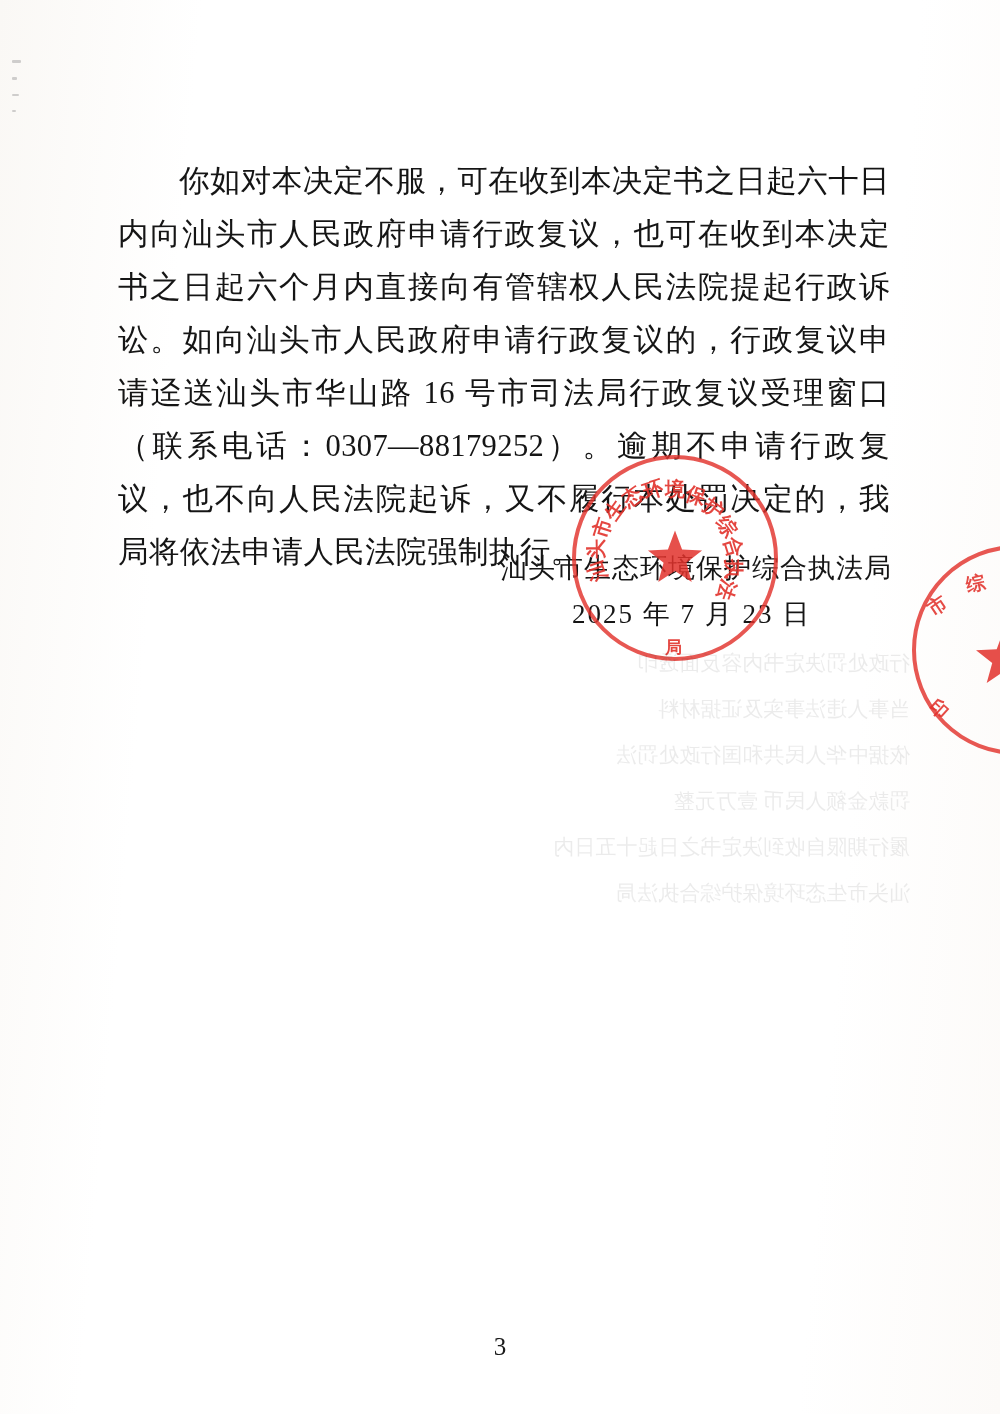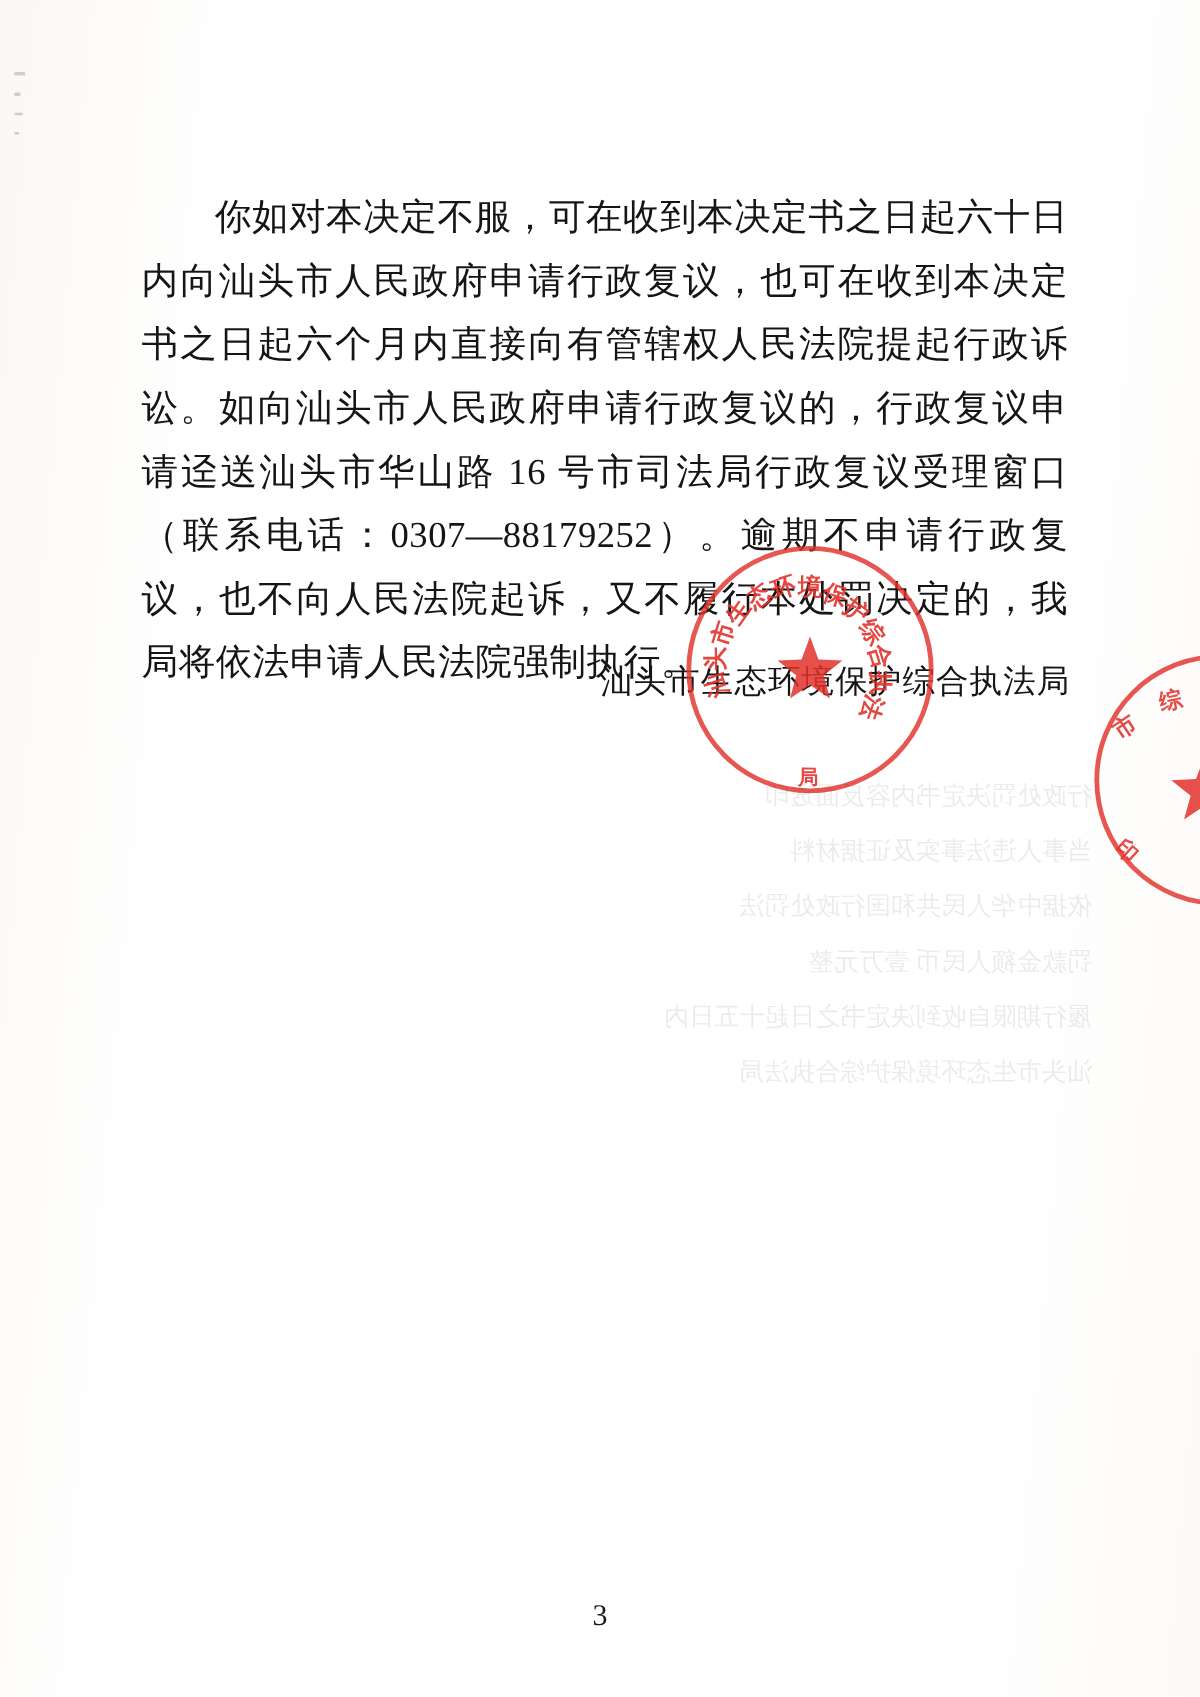--- a/index.html
+++ b/index.html
@@ -206,20 +206,21 @@
       <i></i>
       <i></i>
   </div>
 
   <div class="body-text">
     <p>你如对本决定不服，可在收到本决定书之日起六十日内向汕头市人民政府申请行政复议，也可在收到本决定书之日起六个月内直接向有管辖权人民法院提起行政诉讼。如向汕头市人民政府申请行政复议的，行政复议申请迳送汕头市华山路 16 号市司法局行政复议受理窗口（联系电话：0307—88179252）。逾期不申请行政复议，也不向人民法院起诉，又不履行本处罚决定的，我局将依法申请人民法院强制执行。</p>
   </div>
 
   <div class="signature">
     <div class="sig-org">汕头市生态环境保护综合执法局</div>
+    <div class="sig-date">2025 年 7 月 23 日</div>
   </div>
 
   <div class="seal seal-main">
     <div class="seal-ring"></div>
     <div class="seal-text-ring" id="sealTop">
         <span style="transform: rotate(-109deg);">汕</span>
         <span style="transform: rotate(-90.8333deg);">头</span>
         <span style="transform: rotate(-72.6667deg);">市</span>
         <span style="transform: rotate(-54.5deg);">生</span>
         <span style="transform: rotate(-36.3333deg);">态</span>

